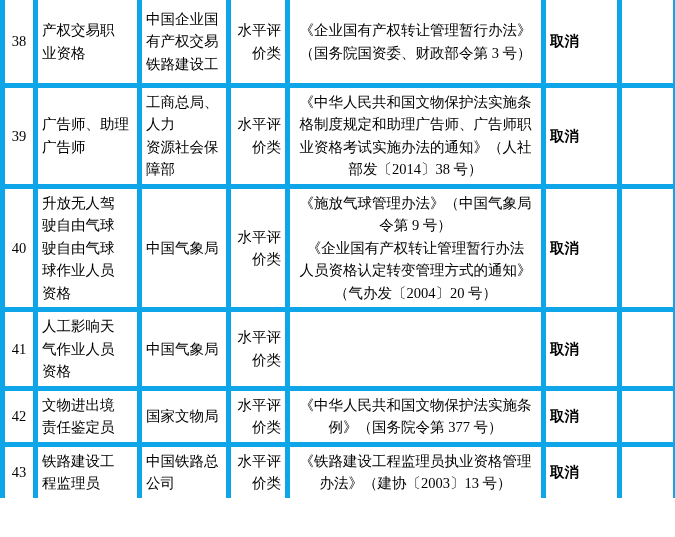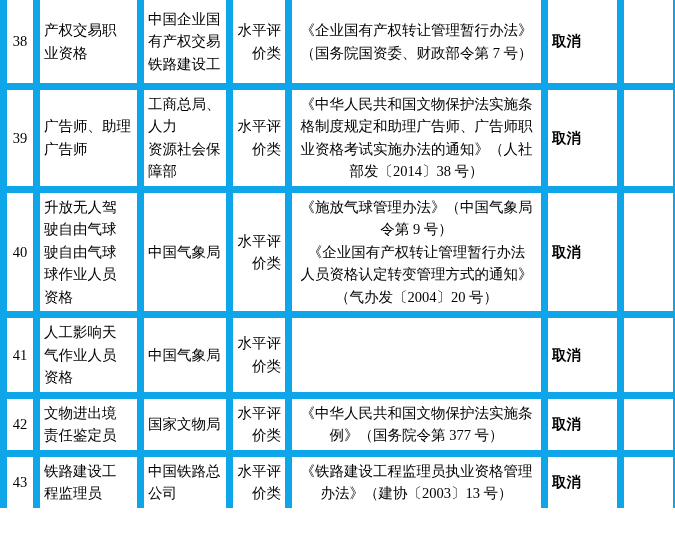--- a/index.html
+++ b/index.html
@@ -19,21 +19,21 @@
     overflow: hidden;
   }
   table.reg-table {
     border-collapse: collapse;
     table-layout: fixed;
     width: 675px;
     margin: 0;
     padding: 0;
   }
   table.reg-table td {
-    border: 7px solid #0ea5e9;
+    border: 5px solid #0ea5e9;
     vertical-align: middle;
     padding: 3px 4px;
     font-size: 14.5px;
     line-height: 1.55;
     font-family: "Liberation Serif", "DejaVu Serif", serif;
   }
   
   col.c-index { width: 33px; }
   col.c-name  { width: 104px; }
   col.c-org   { width: 89px; }
@@ -115,21 +115,21 @@
           <span class="line">中国企业国</span>
           <span class="line">有产权交易</span>
           <span class="line">铁路建设工</span>
         </td>
         <td class="cell-type">
           <span class="line">水平评</span>
           <span class="line">价类</span>
         </td>
         <td class="cell-basis">
           <span class="line">《企业国有产权转让管理暂行办法》</span>
-          <span class="line">（国务院国资委、财政部令第 7 号）</span>
+          <span class="line">（国务院国资委、财政部令第 3 号）</span>
         </td>
         <td class="cell-act">
           <span>取消</span>
         </td>
         <td class="cell-note">
           <span></span>
         </td>
       </tr>
 
       <tr>

